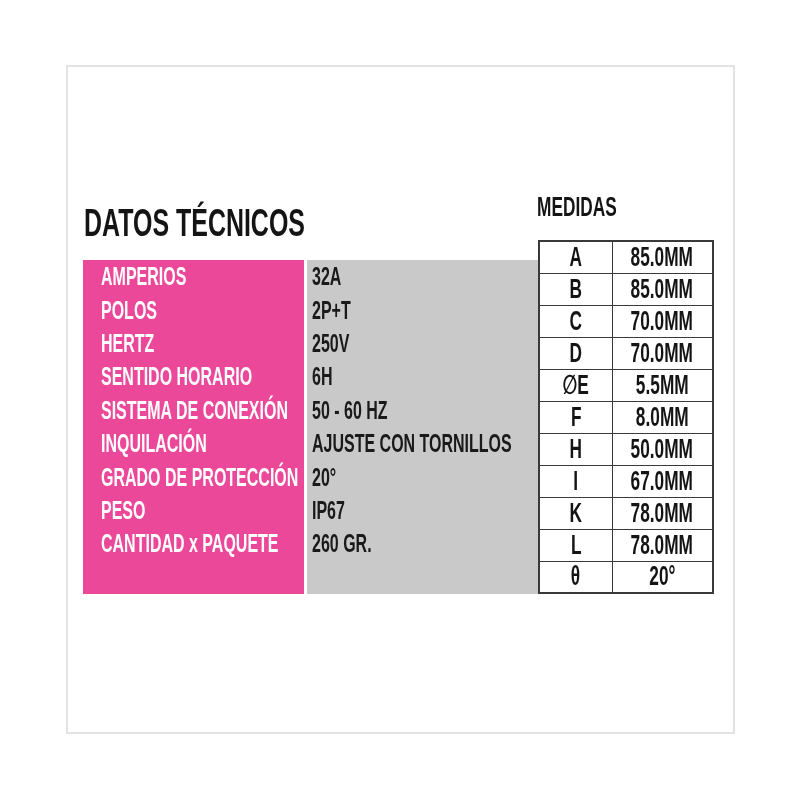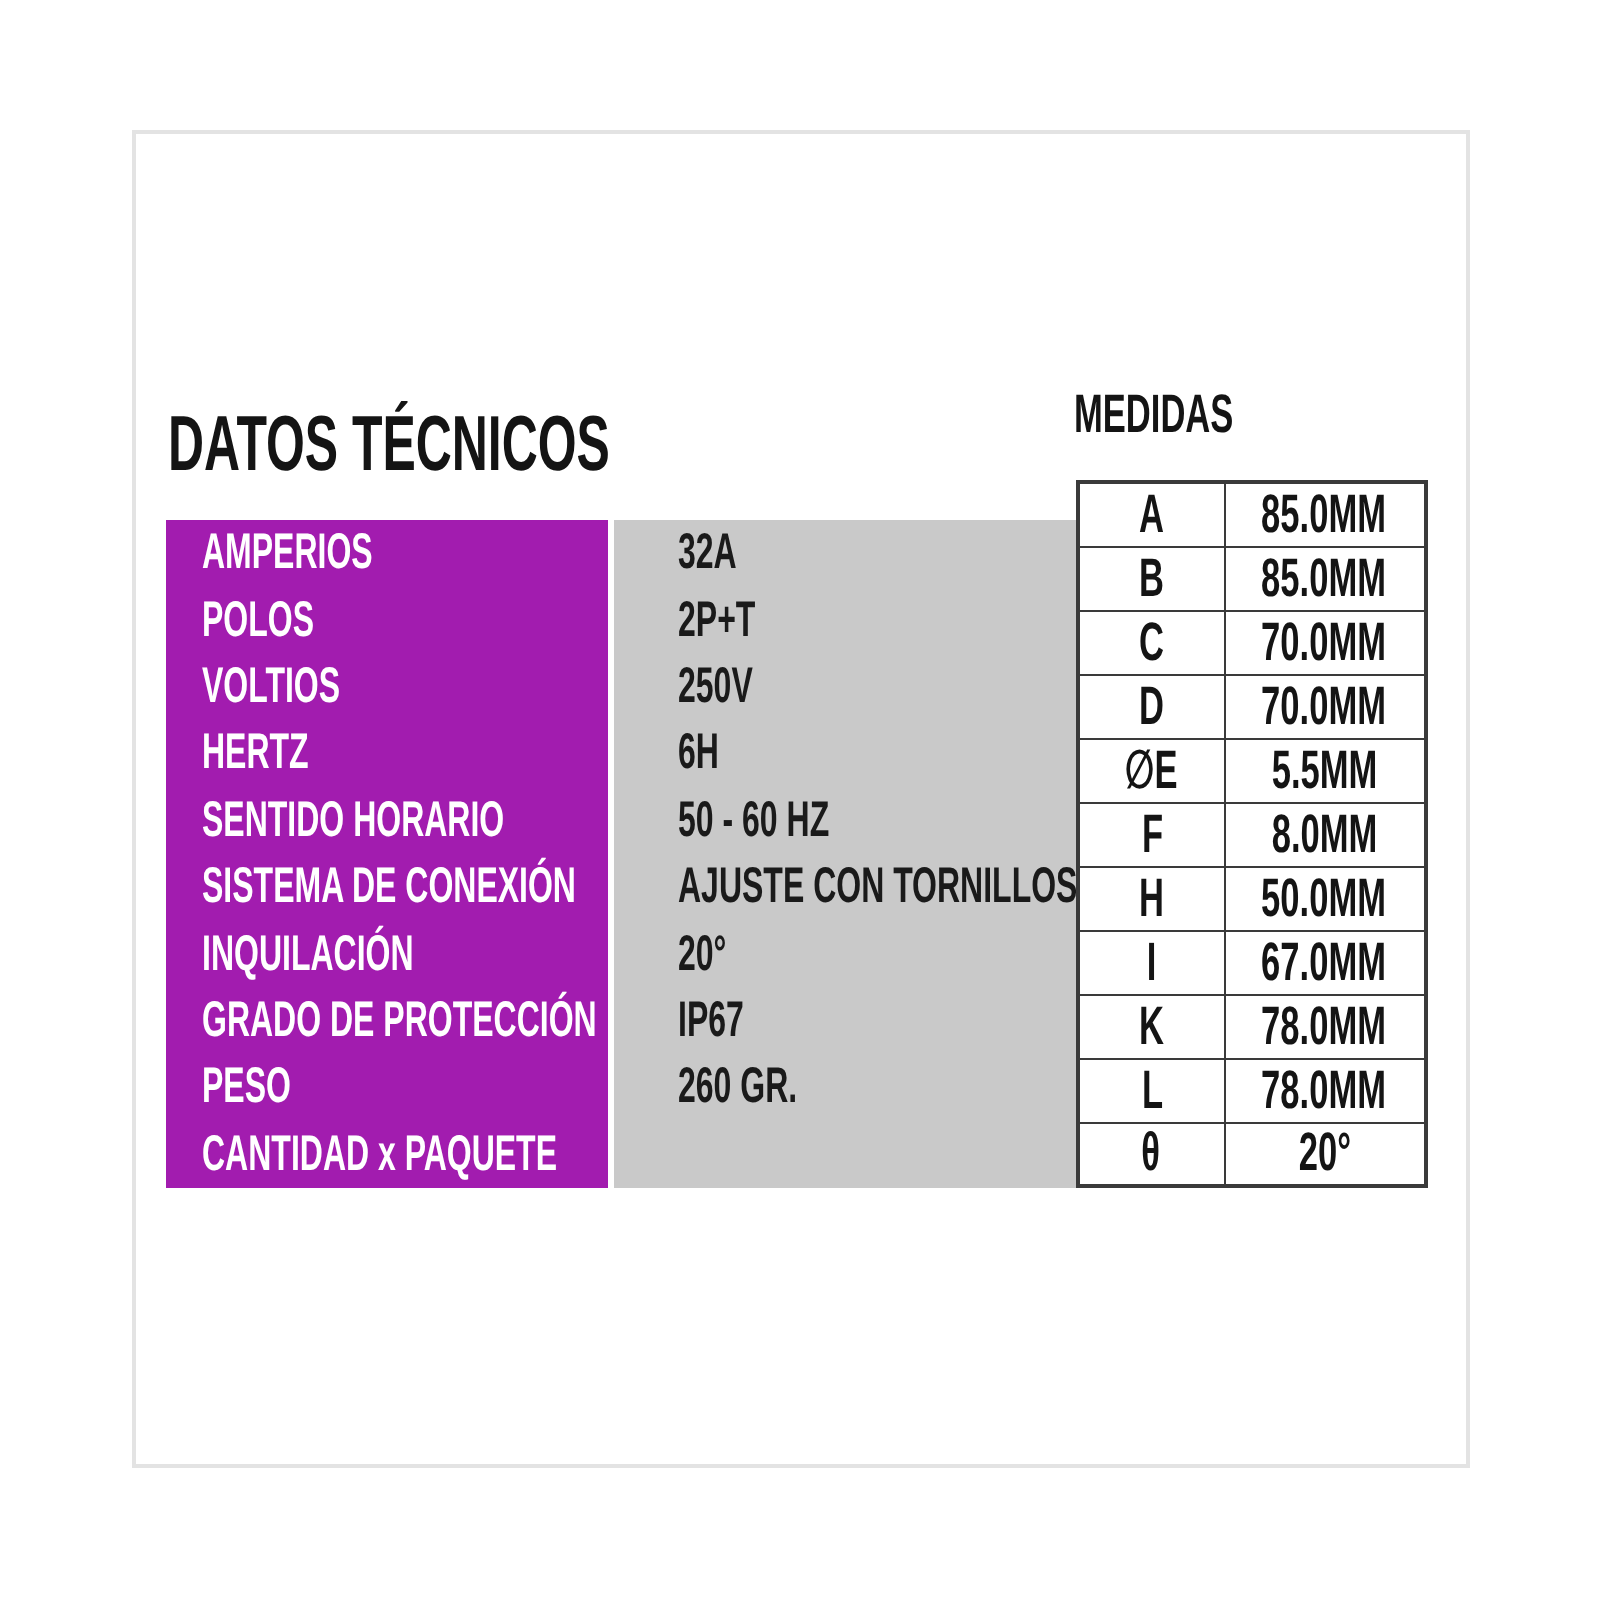--- a/index.html
+++ b/index.html
@@ -18,25 +18,25 @@
   .datos-title { position:absolute; left:16px; top:136px;
                  font-size:39px; font-weight:700; color:#141414; line-height:1; }
 
   .medidas-title { position:absolute; left:469px; top:127px;
                    font-size:27px; font-weight:700; color:#141414; line-height:1; }
 
   
   .dark-table { position:absolute; left:15px; top:193px; width:431px; height:334px;
                 display:flex; }
   .col { display:flex; flex-direction:column; }
-  .col-labels { width:221px; background:#a21caf; color:#ffffff; margin-right:3px; }
+  .col-labels { width:221px; background:#ec4899; color:#ffffff; margin-right:3px; }
   .col-values { flex:1; background:#c9c9c9; color:#1a1a1a; }
   .drow { height:33.4px; display:flex; align-items:center; overflow:visible; }
   .col-labels .drow { padding-left:18px; }
-  .col-values .drow { padding-left:32px; }
+  .col-values .drow { padding-left:5px; }
   .drow span { font-size:25px; font-weight:700; line-height:1; }
 
   
   .mtable { position:absolute; left:470px; top:173px; border-collapse:collapse;
             background:#ffffff; border:2px solid #3a3a3a; }
   .mtable td { border:1px solid #3a3a3a; height:32px; text-align:center;
                vertical-align:middle; font-size:27px; font-weight:700;
                color:#141414; line-height:1; }
   .mtable .mkey { width:73px; }
   .mtable .mval { width:101px;margin-left:33px; }
@@ -51,23 +51,20 @@
       <span class="cond">DATOS TÉCNICOS</span>
     </div>
 
     <div class="dark-table">
       <div class="col col-labels">
         <div class="drow">
             <span class="cond">AMPERIOS</span>
           </div>
         <div class="drow">
             <span class="cond">POLOS</span>
-          </div>
-        <div class="drow">
-            <span class="cond">VOLTIOS</span>
           </div>
         <div class="drow">
             <span class="cond">HERTZ</span>
           </div>
         <div class="drow">
             <span class="cond">SENTIDO HORARIO</span>
           </div>
         <div class="drow">
             <span class="cond">SISTEMA DE CONEXIÓN</span>
           </div>

